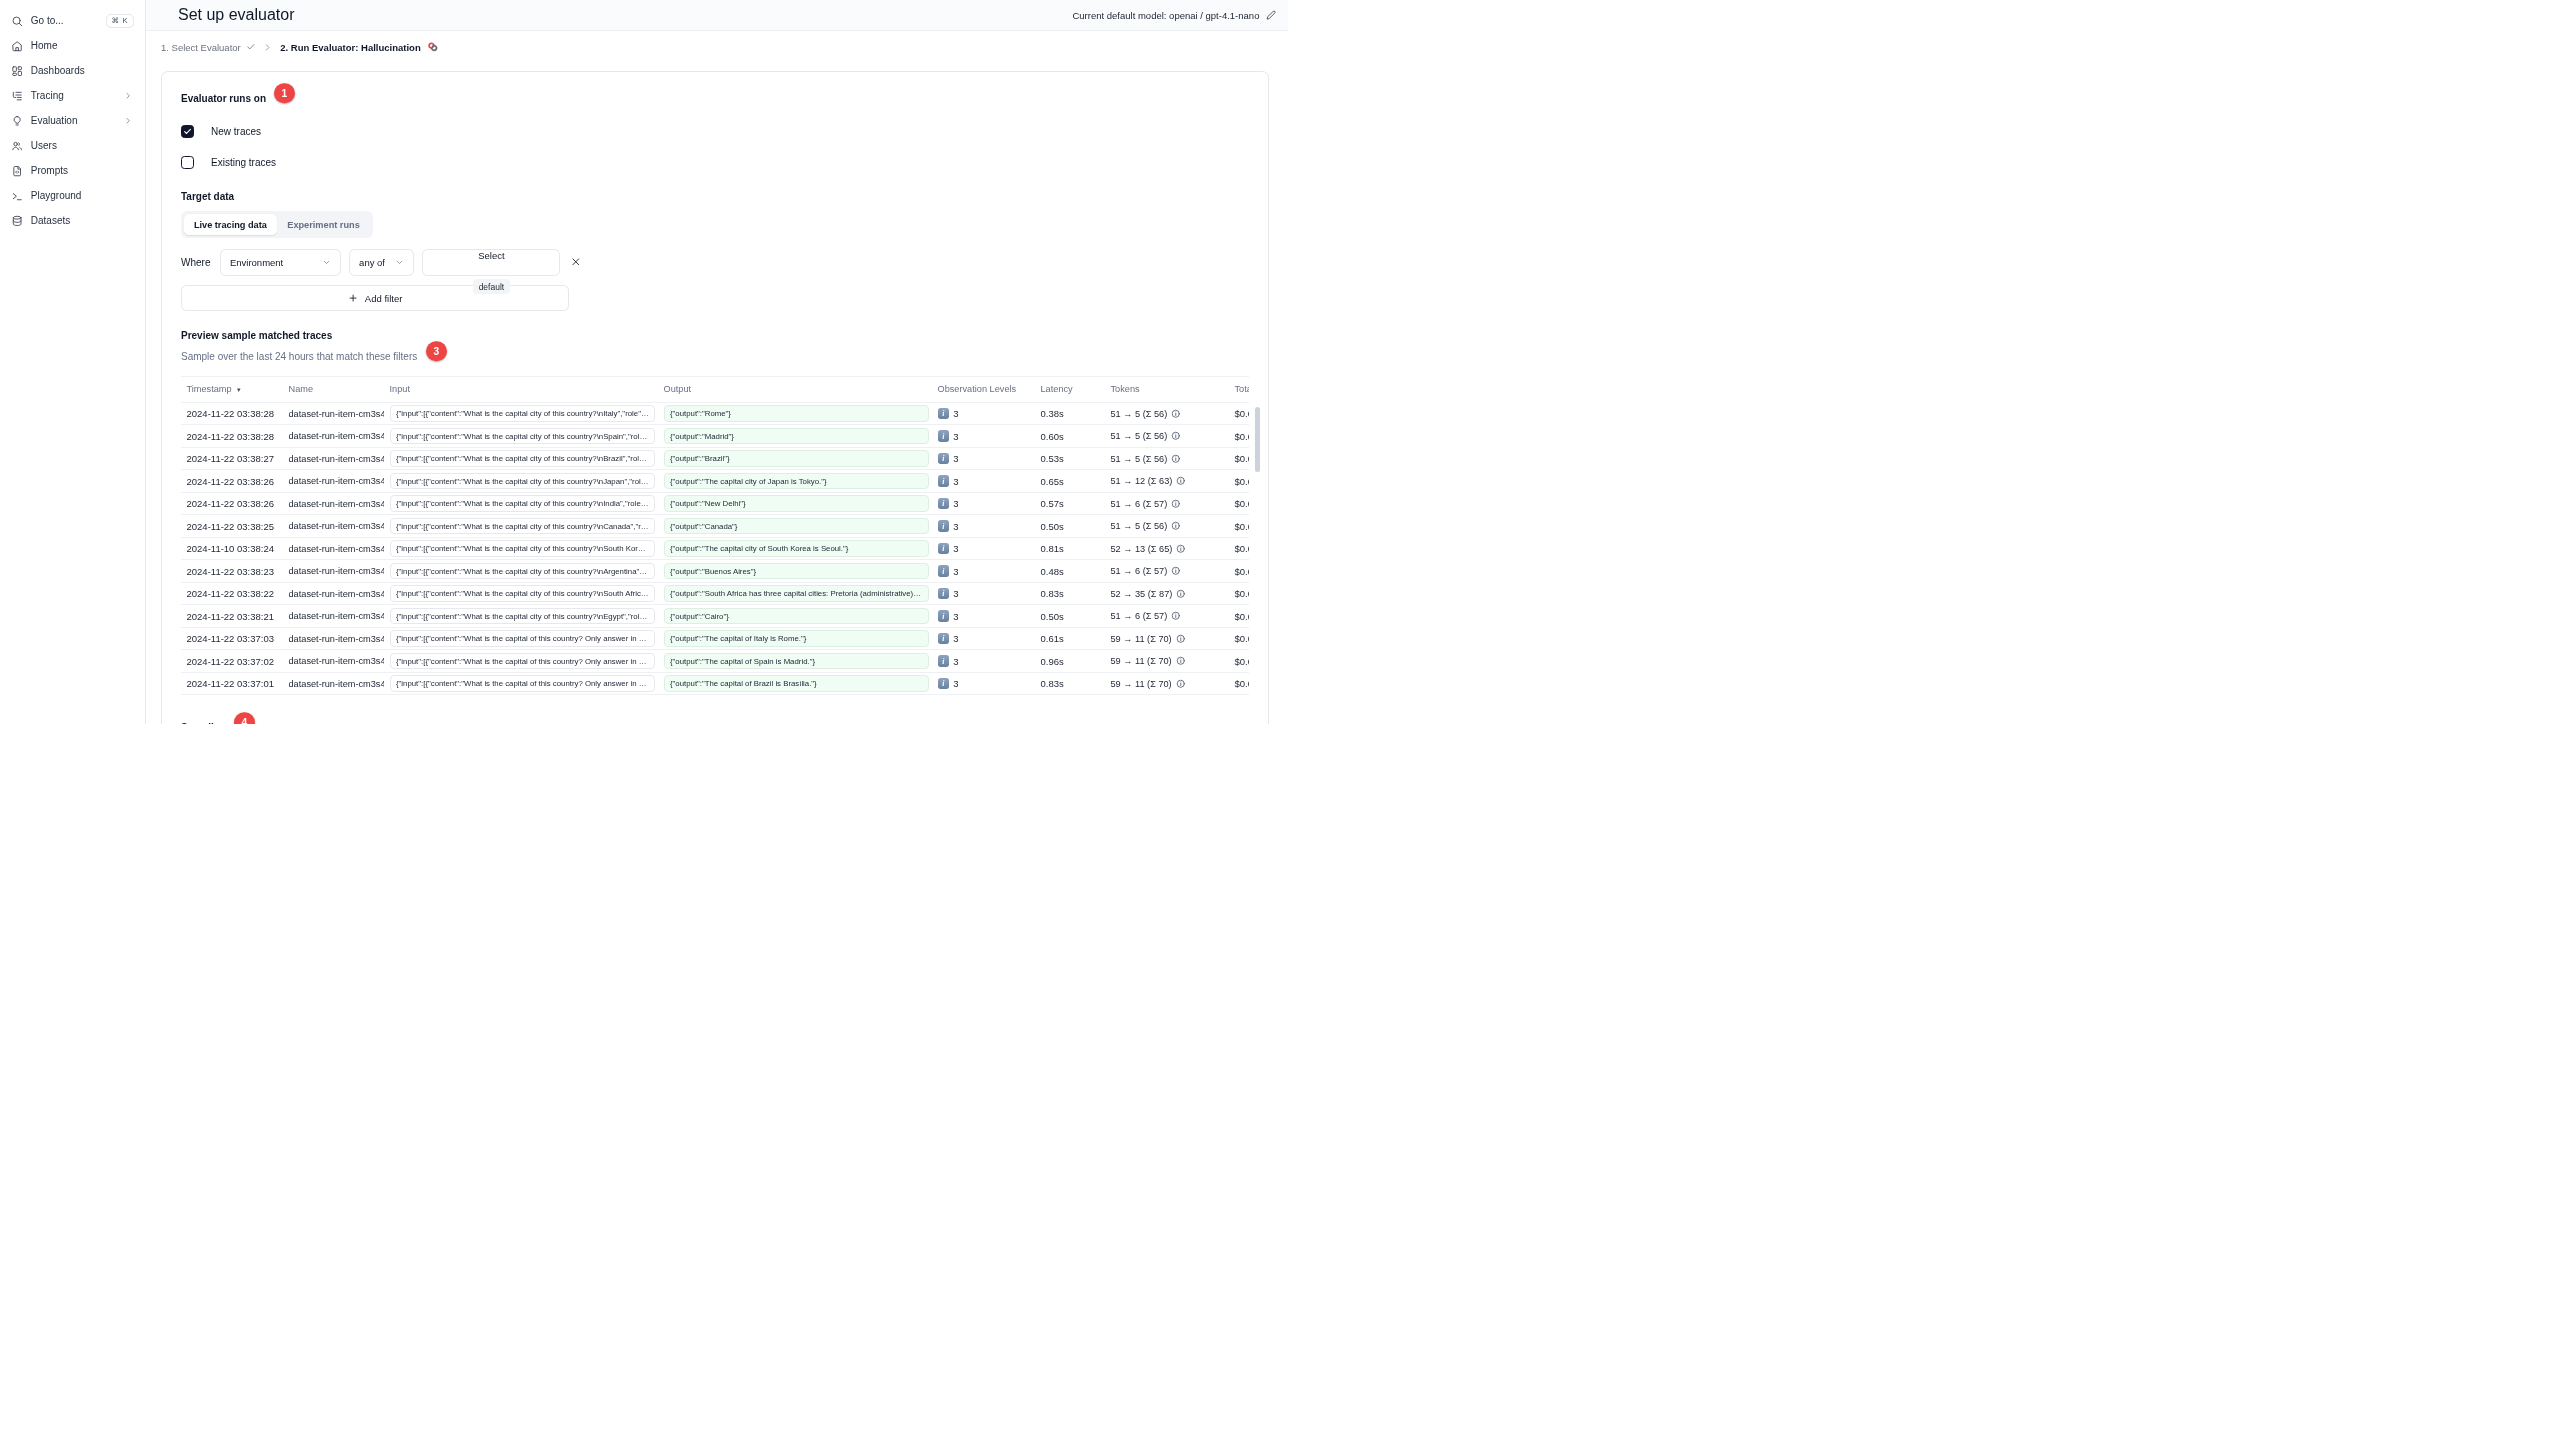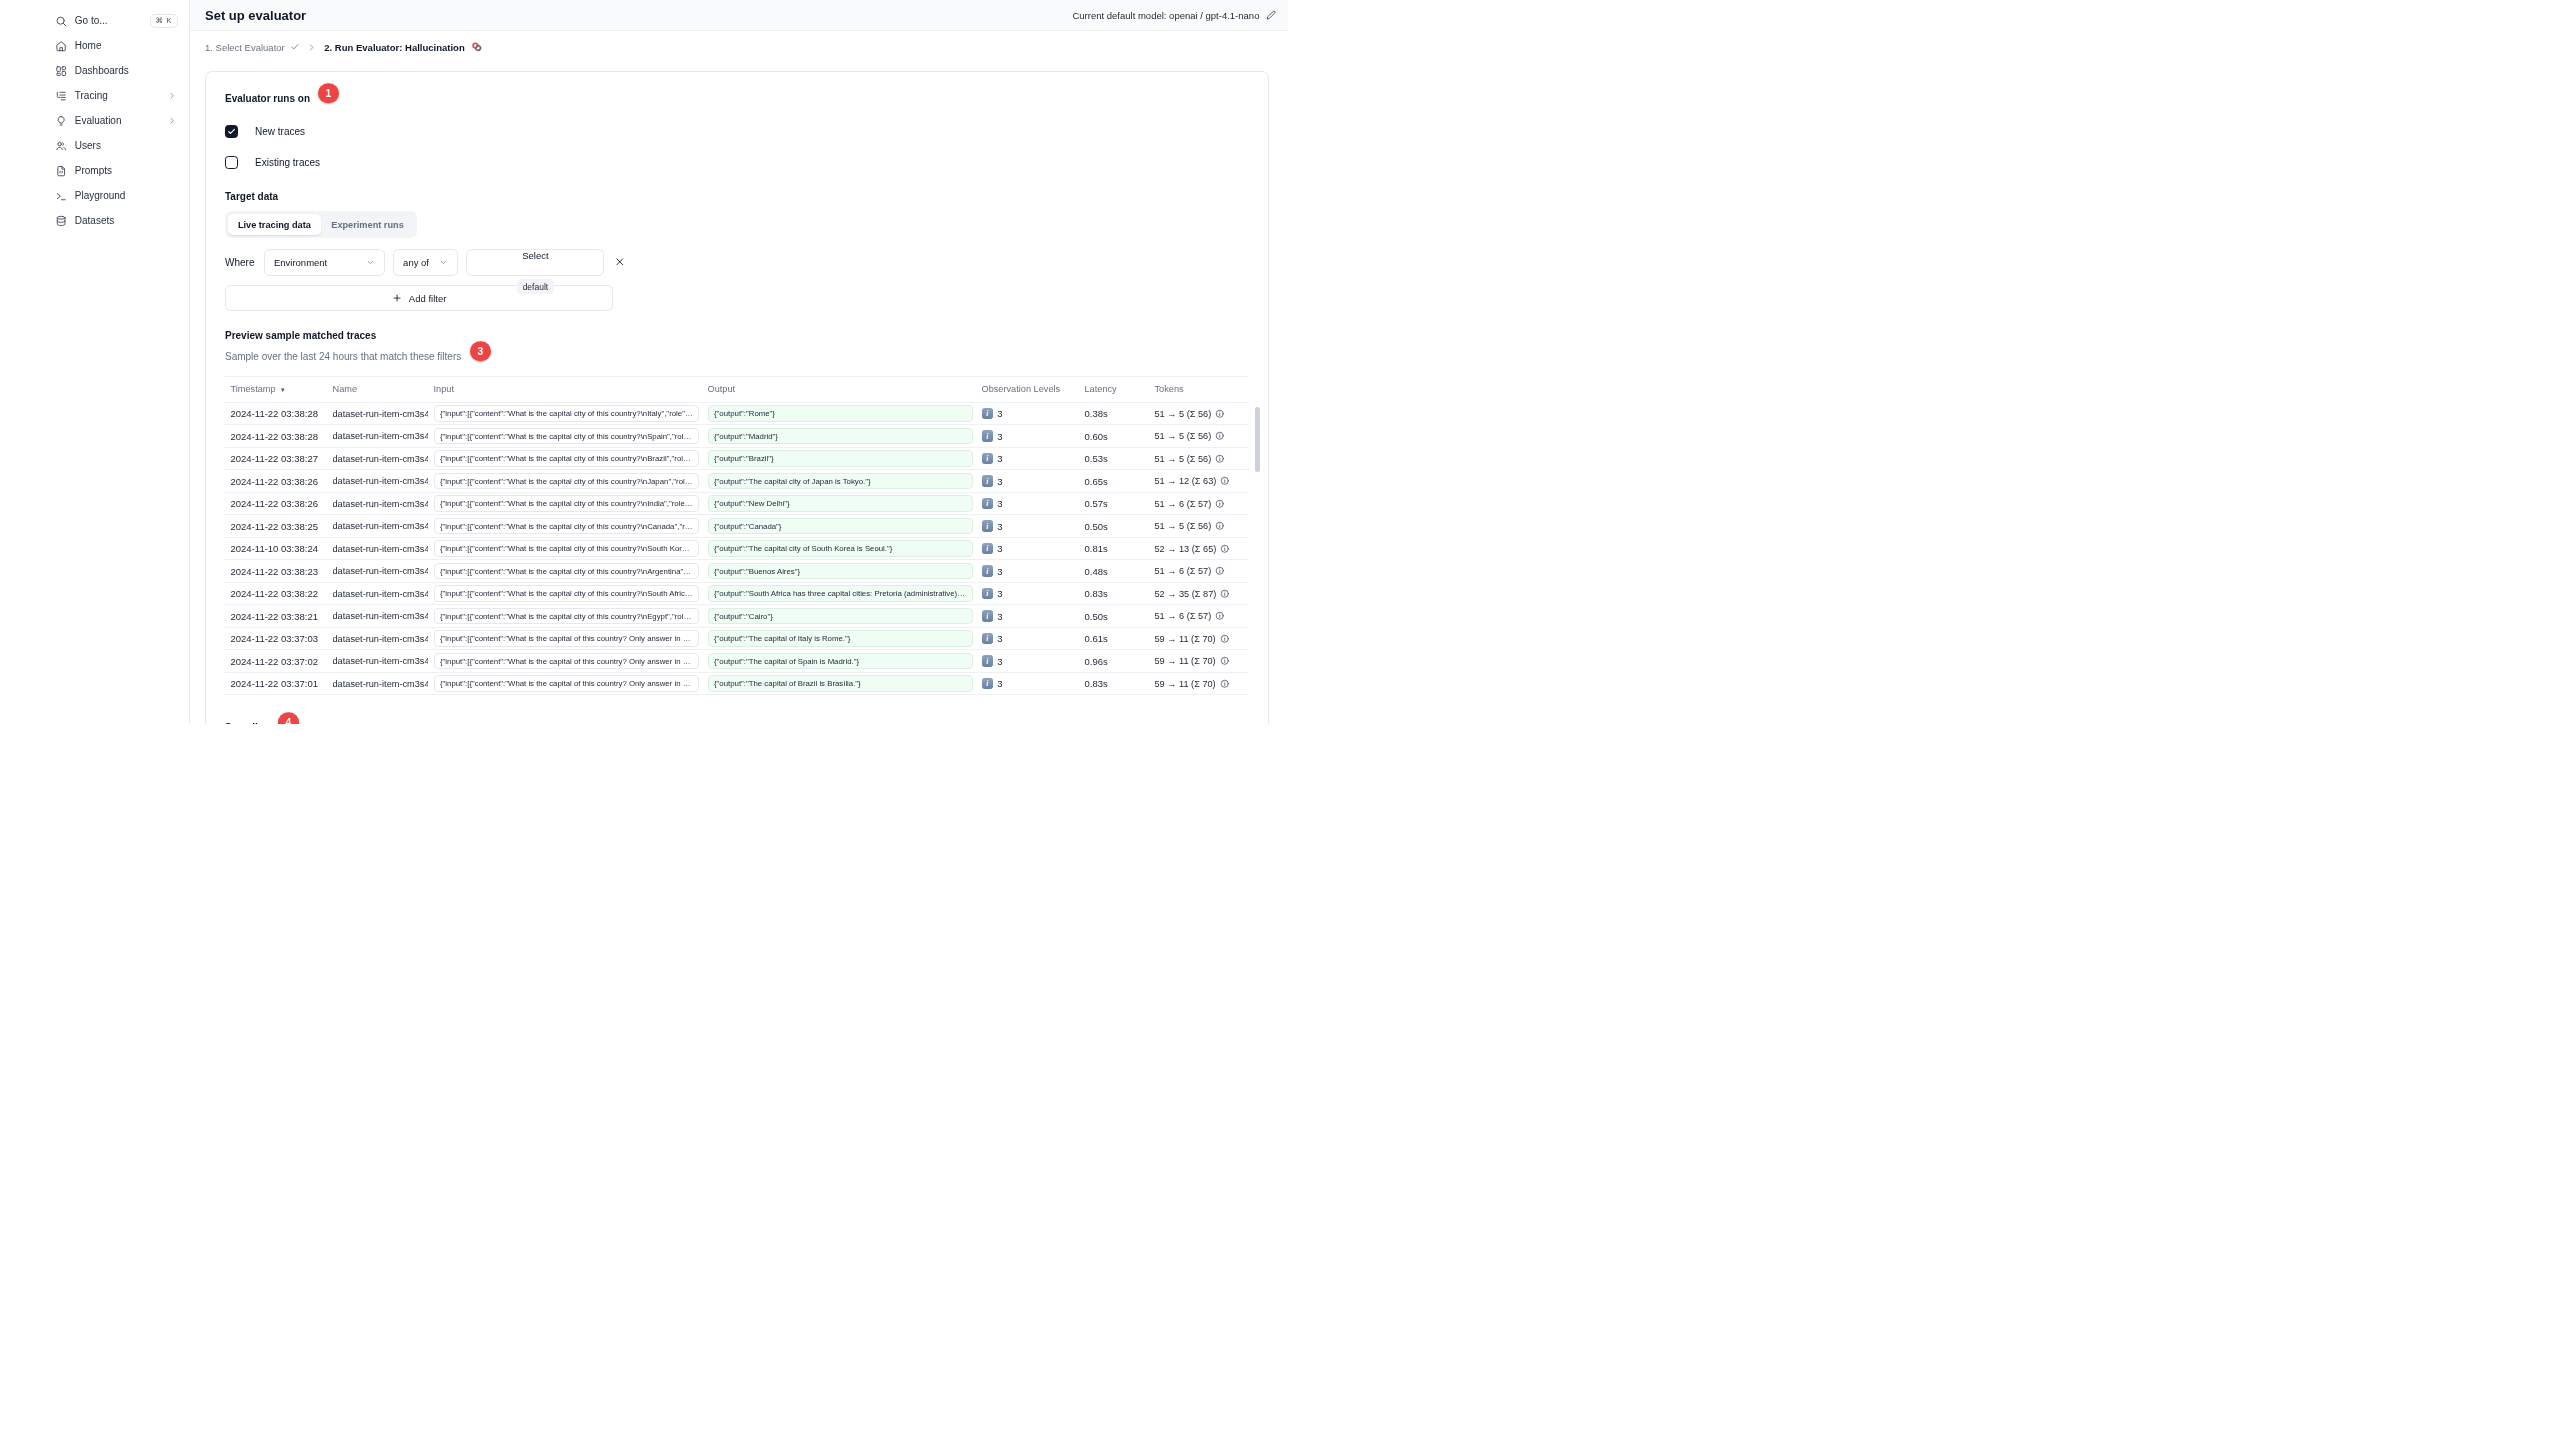--- a/index.html
+++ b/index.html
@@ -1,36 +1,36 @@
 <!DOCTYPE html>
 <html style="font-size:11px"><head>
 <meta charset="utf-8">
 <style>
   * { margin:0; padding:0; box-sizing:border-box; }
   html,body { width:1288px; height:724px; overflow:hidden; background:#fff;
     font-family:"Liberation Sans", sans-serif; color:#101828; }
-  .app { display:flex; width:100%; height:100%;padding-left:44px; }
+  .app { display:flex; width:100%; height:100%; }
 
   
   .sidebar { width:146px; flex:0 0 146px; border-right:0.7px solid #e7e9ee; background:#fff;
     padding-top:8.2px; }
   .side-item { display:flex; align-items:center; gap:7.5px; height:25px; padding:0 11px;
     font-size:10px; color:#27303f; cursor:pointer; }
   .side-item svg { flex:0 0 12.3px; }
   .side-label { flex:1; white-space:nowrap; }
   .kbd { border:0.7px solid #e4e7ec; border-radius:4.8px; padding:1.4px 4.8px; font-size:7.5px;
     color:#475467; background:#fff; letter-spacing:0.7px; }
   .icn { stroke:#384050; stroke-width:1.7; fill:none; stroke-linecap:round; stroke-linejoin:round; }
   .chev-r { stroke:#667085; stroke-width:1.8; fill:none; stroke-linecap:round; stroke-linejoin:round; }
 
   
   .main { flex:1; display:flex; flex-direction:column; min-width:0; }
   .topbar { height:31px; flex:0 0 31px; background:#fafbfc; border-bottom:0.7px solid #eceef2;
     display:flex; align-items:center; justify-content:space-between; padding:0 12.3px 0 15px; }
-  .page-title { font-size:13px; font-weight:700; color:#101828; }
+  .page-title { font-size:16px; font-weight:400; color:#101828;margin-left:17px; }
   .model-note { display:flex; align-items:center; gap:6.1px; font-size:9.5px; color:#1d2433;text-align:right; }
   .breadcrumb { height:32px; flex:0 0 32px; display:flex; align-items:center; gap:8.2px;
     padding:0 15px; font-size:9.5px; background:#fff; }
   .bc-step1 { display:flex; align-items:center; gap:4.8px; color:#6b7280; cursor:pointer; }
   .bc-step2 { display:flex; align-items:center; gap:5.5px; color:#101828; font-weight:700; }
 
   
   .card { margin:7.5px 19px 0 15px; border:0.7px solid #e4e7ec; border-radius:6.8px;
     padding:16.4px 19px; height:791px; }
   h2.sec { font-size:12.6px; font-weight:700; margin-bottom:17.7px; }

